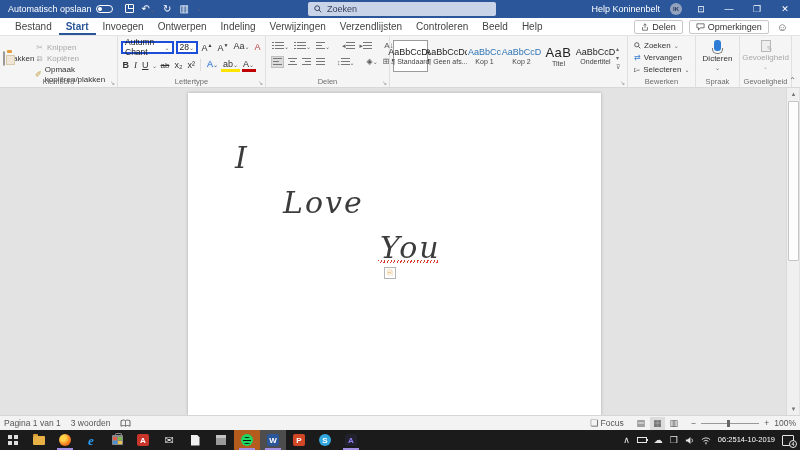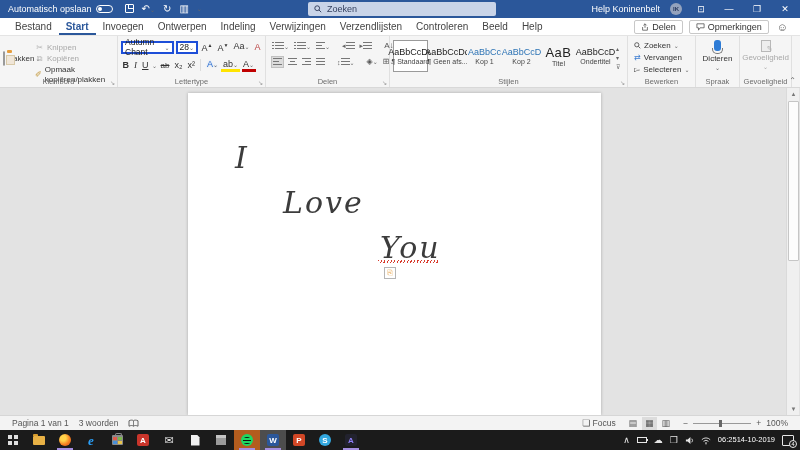--- a/index.html
+++ b/index.html
@@ -122,21 +122,21 @@
   .squiggle { position:absolute; left:190px; top:167px; width:62px; height:3px;
     background:repeating-linear-gradient(115deg, #d83b2d 0 1px, transparent 1px 3px); }
   .paste-opt { position:absolute; left:196px; top:174px; width:12px; height:12px; background:#fff; border:1px solid #b5b5b5; display:flex; align-items:center; justify-content:center; font-size:7px; color:#e59d3c; }
   .vscroll { position:absolute; right:1px; top:0; width:13px; height:327px; background:#f0f0f0; border-left:1px solid #dadada; }
   .vscroll .arr { position:absolute; left:0; width:13px; height:12px; text-align:center; font-size:6px; color:#777; line-height:12px; }
   .arr.up { top:0; }
   .arr.dn { bottom:0; }
   .vthumb { position:absolute; left:1px; top:13px; width:11px; height:160px; background:#fdfdfd; border:1px solid #c6c6c6; border-radius:1px; }
 
   
-  .statusbar { position:absolute; top:415px; left:0; width:800px; height:15px; background:#f3f3f3; border-top:1px solid #d6d6d6; display:flex; align-items:center; justify-content:space-between; font-size:8.5px; color:#555; padding:0 12px; }
+  .statusbar { position:absolute; top:415px; left:0; width:800px; height:15px; background:#f3f3f3; border-top:1px solid #d6d6d6; display:flex; align-items:center; justify-content:space-between; font-size:8.5px; color:#555; padding:0 4px; }
   .sb-left, .sb-right { display:flex; align-items:center; gap:10px; }
   .sb-ic { font-size:9px; color:#555; }
   .views { display:flex; align-items:center; gap:2px; }
   .view { font-size:9px; padding:0 3px; line-height:13px; }
   .view.sel { background:#dcdcdc; }
   .zoomer { display:flex; align-items:center; gap:5px; }
   .zl { width:58px; height:1px; background:#999; position:relative; }
   .zthumb { position:absolute; left:26px; top:-3px; width:3px; height:7px; background:#666; }
 
   
@@ -381,21 +381,20 @@
       </div>
       <div class="style-card">
         <span class="style-preview">AaBbCcD</span>
         <span class="style-name">Ondertitel</span>
       </div>
       <div class="style-scroll">
         <span>▴</span>
         <span>▾</span>
         <span>⊽</span>
       </div>
-      <div class="rgroup-label"><span>Stijlen</span></div>
       <span class="launcher">↘</span>
     </div>
 
     <div class="rgroup g-edit">
       <div class="ebtn">
         <svg width="7" height="7" viewBox="0 0 10 10">
             <circle cx="4" cy="4" r="3" fill="none" stroke="#555" stroke-width="1.3"></circle>
             <line x1="6.2" y1="6.2" x2="9" y2="9" stroke="#555" stroke-width="1.3"></line>
           </svg>
         <span>Zoeken</span>

